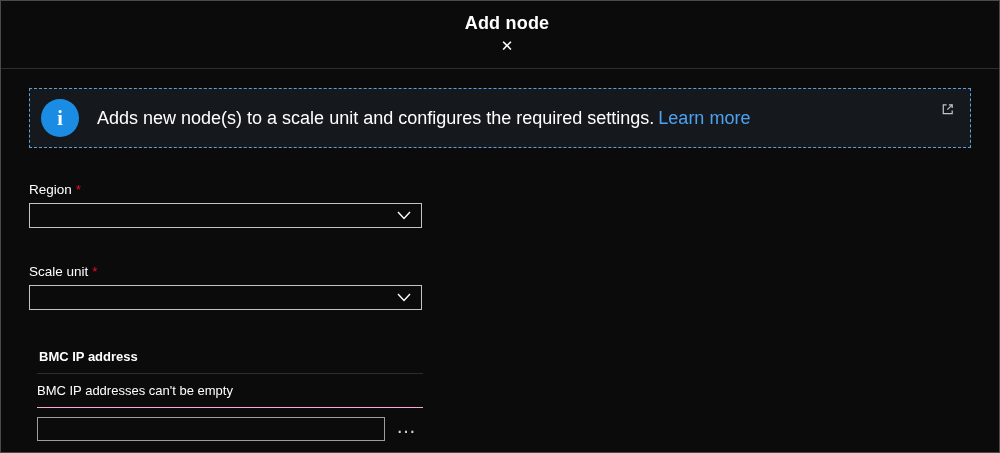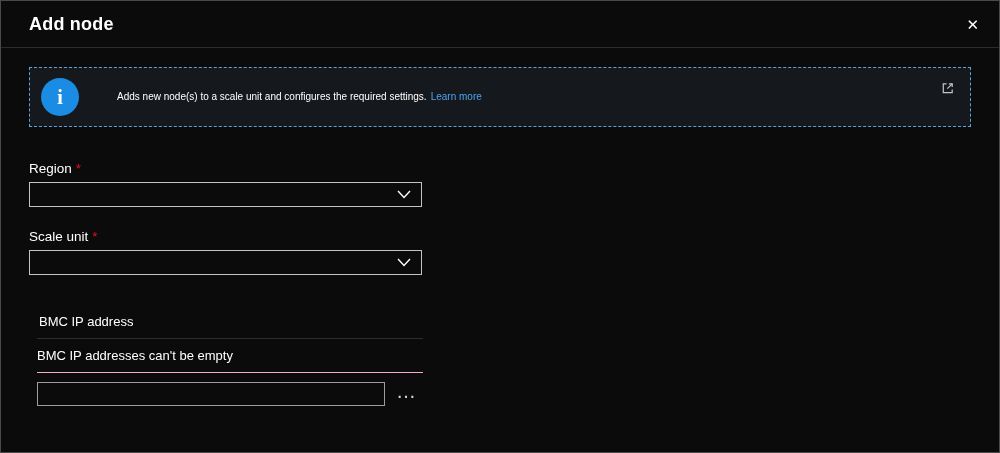--- a/index.html
+++ b/index.html
@@ -12,20 +12,21 @@
     overflow: hidden;
     position: relative;
   }
 
   
   .blade-header {
     display: flex;
     align-items: center;
     justify-content: space-between;
     padding: 12px 14px 11px 28px;
+    flex-direction: column;
   }
   .blade-title {
     font-size: 18px;
     font-weight: 700;
     letter-spacing: .2px;
   }
   .close-btn {
     background: none;
     border: none;
     color: #ffffff;
@@ -61,22 +62,22 @@
     background: #1b8ce3;
     color: #ffffff;
     font-weight: 700;
     font-size: 20px;
     display: flex;
     align-items: center;
     justify-content: center;
     font-family: "Liberation Serif", serif;
   }
   .banner-text {
-    margin-left: 38px;
-    font-size: 10px;
+    margin-left: 18px;
+    font-size: 18px;
     line-height: 1.35;
   }
   .learn-more {
     color: #4da2f0;
     text-decoration: none;
     margin-left: 4px;
     cursor: pointer;
   }
   .ext-link {
     position: absolute;
@@ -84,21 +85,21 @@
     top: 11px;
     cursor: pointer;
     background: none;
     border: none;
     padding: 2px;
   }
   .ext-link svg { display: block; }
 
   
   .field { margin-top: 34px; }
-  .field + .field { margin-top: 22px; }
+  .field + .field { margin-top: 36px; }
   .field-label {
     display: block;
     font-size: 13.5px;
     margin-bottom: 6px;
   }
   .req {
     color: #e81123;
     margin-left: 4px;
   }
   .dropdown {
@@ -120,21 +121,21 @@
 
   
   .bmc-section {
     margin-top: 30px;
     margin-left: 8px;
     width: 386px;
   }
   .bmc-header-row {
     padding: 9px 0 9px 2px;
     font-size: 13px;
-    font-weight: 400;
+    font-weight: 700;
     border-bottom: 1px solid #2d2d2d;
   }
   .bmc-validation-row {
     padding: 9px 0 9px 0;
     font-size: 13px;
     border-bottom: 1px solid #f9a8d4;
   }
   .bmc-input-row {
     padding: 9px 0;
     display: flex;

